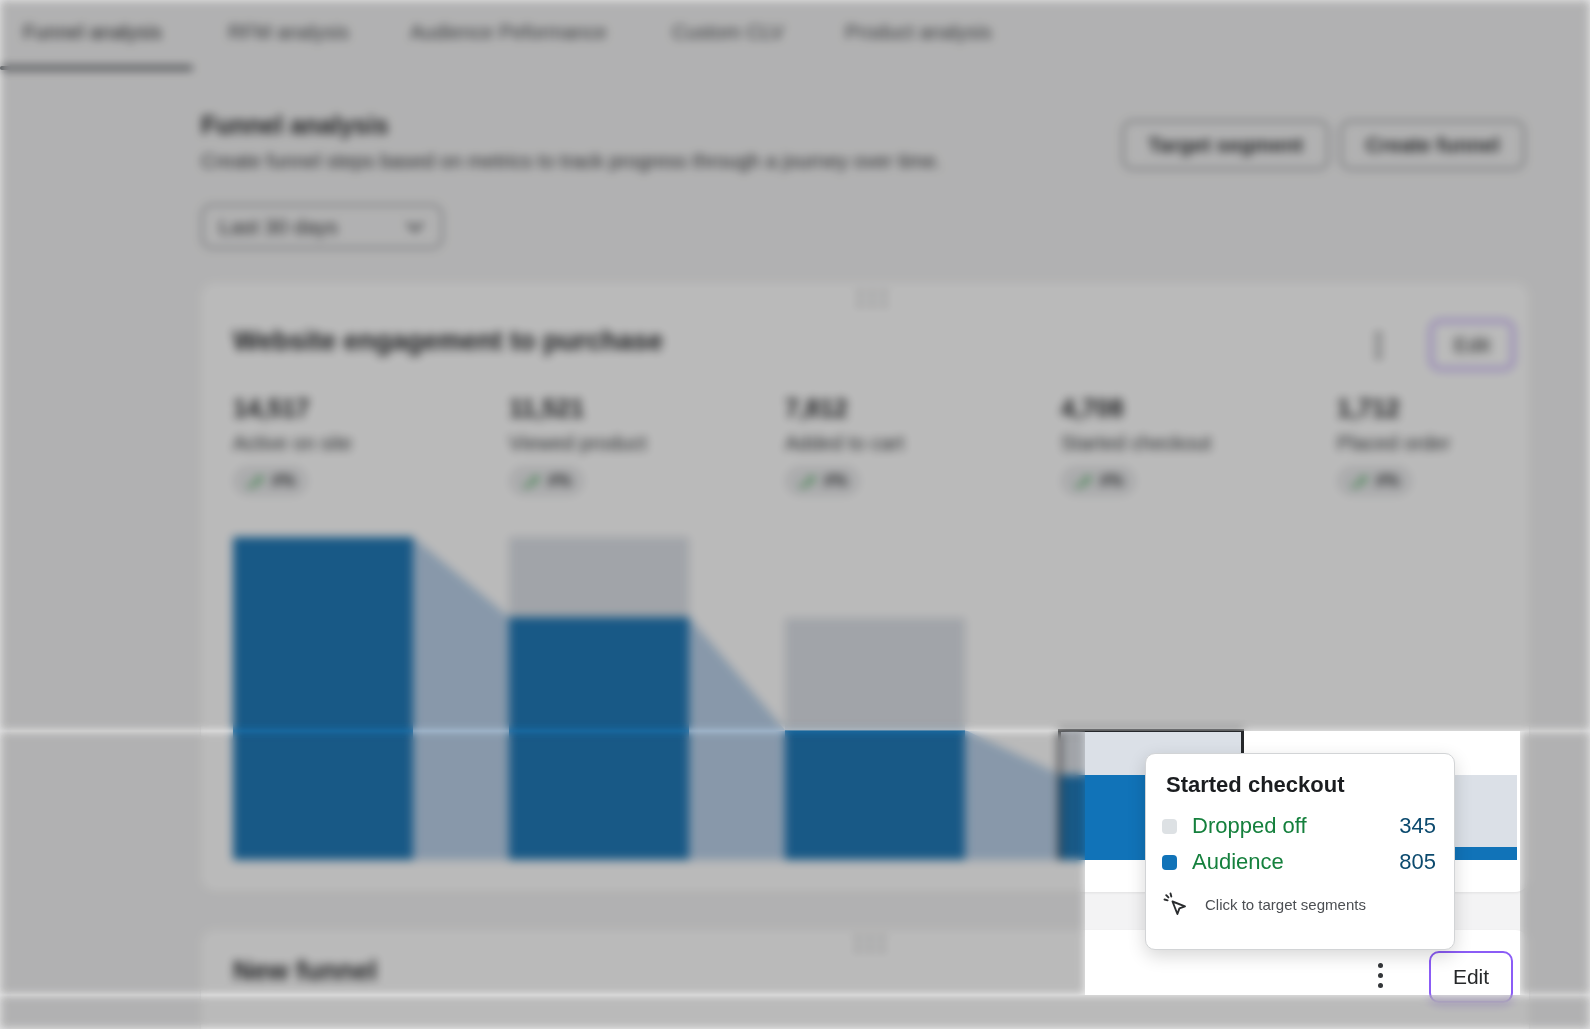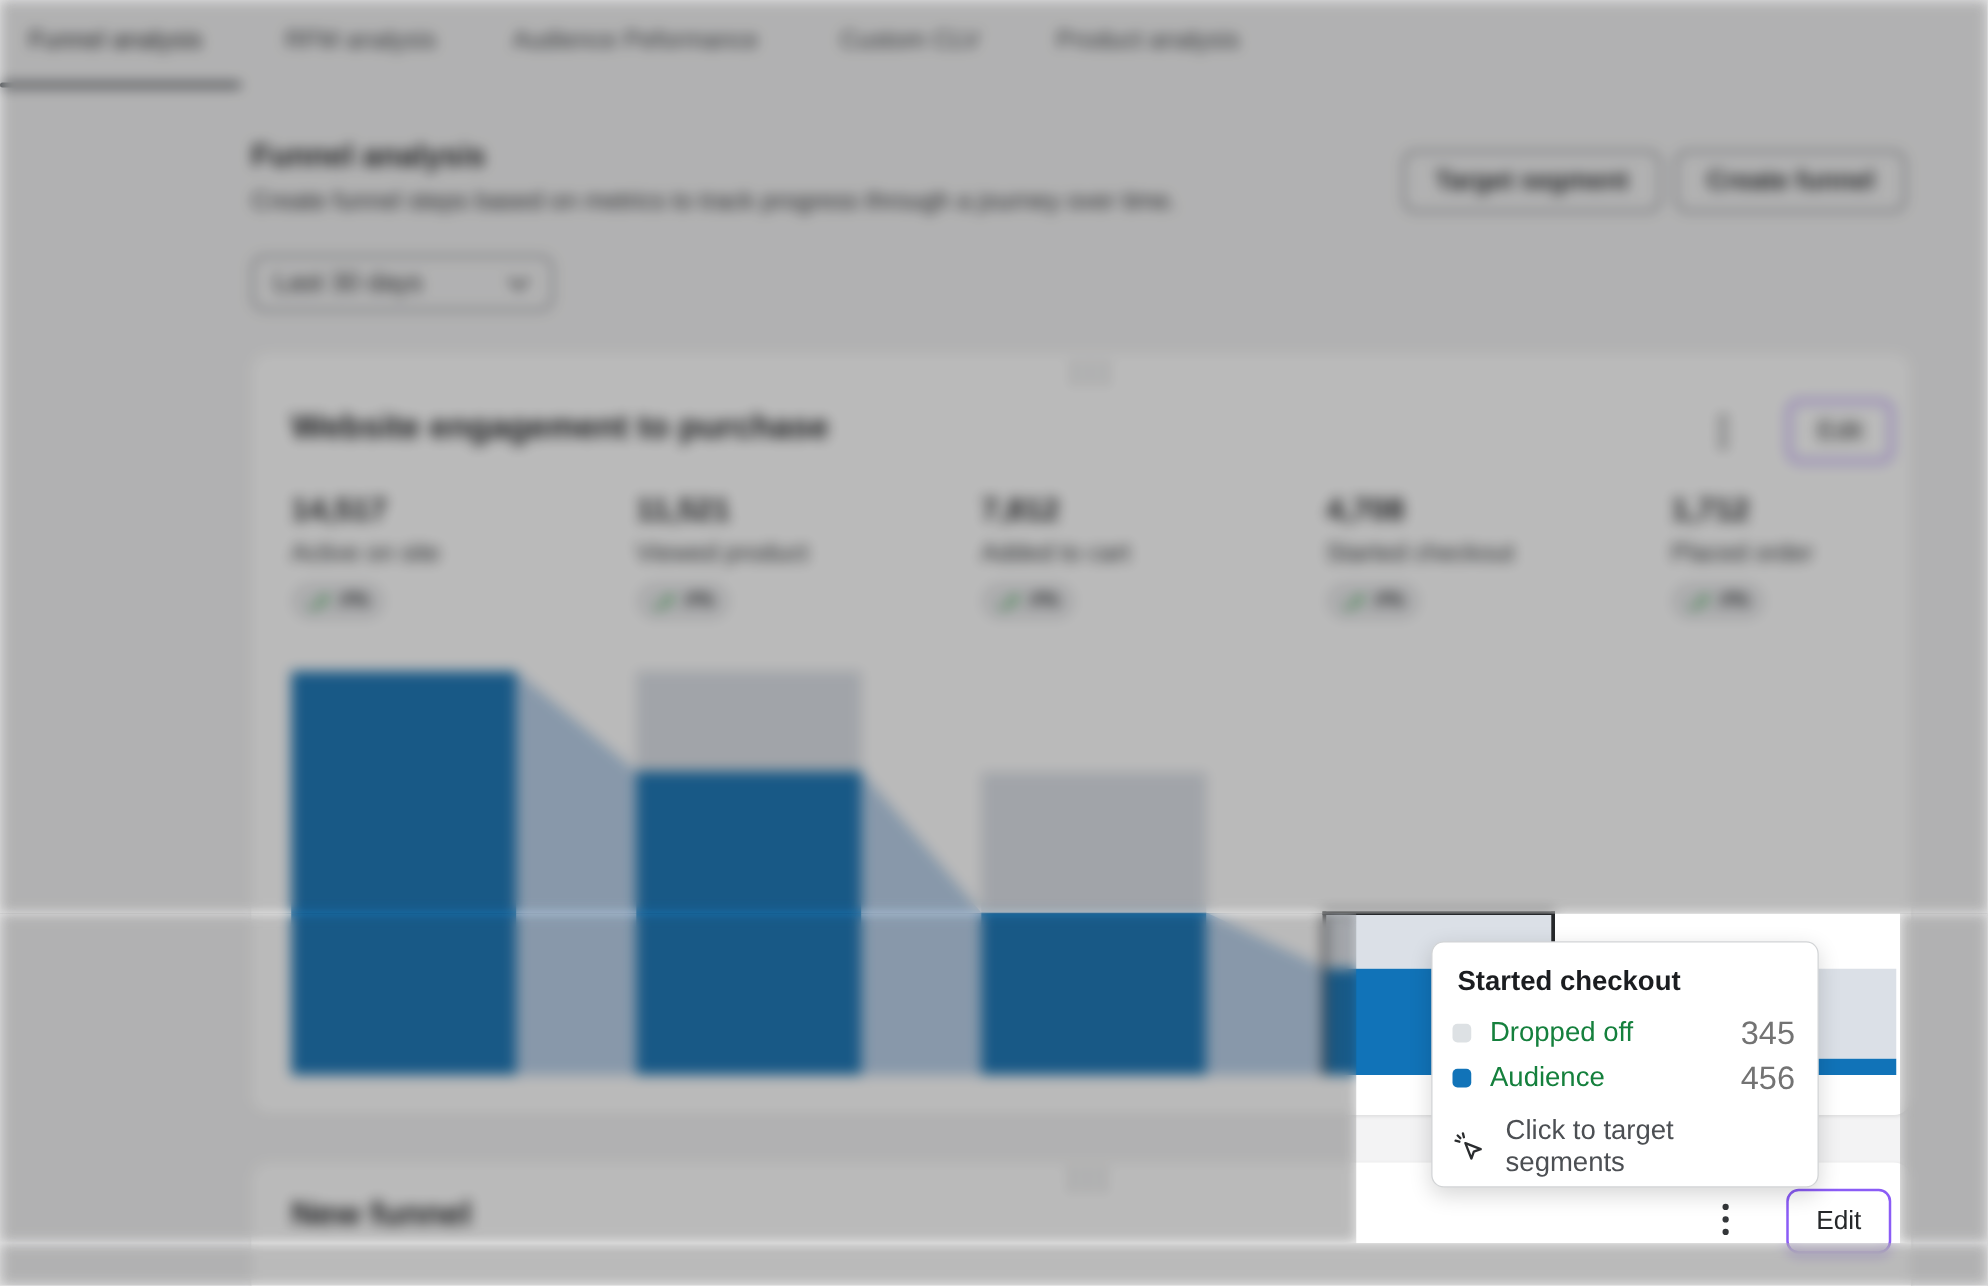--- a/index.html
+++ b/index.html
@@ -52,23 +52,23 @@
 
   
   .tooltip{position:absolute;left:1145px;top:753px;width:310px;height:197px;background:#fff;
     border:1.5px solid #d2d4d6;border-radius:10px;box-shadow:0 6px 18px rgba(0,0,0,.16);
     padding:18px 18px 0 16px;}
   .tooltip .tt-title{margin-left:4px;font-size:22px;font-weight:700;color:#1b1d20;}
   .tt-row{display:flex;align-items:center;height:34px;margin-top:2px;}
   .tt-rows{margin-top:11px;}
   .swatch{width:15px;height:15px;border-radius:4px;flex:none;}
   .tt-row .tl{margin-left:15px;font-size:22px;color:#15803d;flex:1;}
-  .tt-row .tv{font-size:26px;color:#737373;}
+  .tt-row .tv{font-size:22px;color:#0c4a6e;}
   .tt-hint{display:flex;align-items:center;margin-top:12px;}
-  .tt-hint span{margin-left:16px;font-size:22px;color:#4c4f53;}
+  .tt-hint span{margin-left:16px;font-size:15px;color:#4c4f53;}
 
   
   .veil{position:absolute;pointer-events:none;background:rgba(128,130,133,.08);
     backdrop-filter:blur(5px) brightness(.75) saturate(.95);
     -webkit-backdrop-filter:blur(5px) brightness(.75) saturate(.95);}
   .veil-top{left:0;top:0;width:1590px;height:731px;}
   .veil-left{left:0;top:731px;width:1085px;height:264px;}
   .veil-right{left:1520px;top:731px;width:70px;height:264px;}
   .veil-bottom{left:0;top:995px;width:1590px;height:34px;}
 </style>
@@ -215,21 +215,21 @@
     <div class="tt-title">Started checkout</div>
     <div class="tt-rows">
       <div class="tt-row">
         <div class="swatch" style="background: rgb(221, 225, 228);"></div>
         <span class="tl">Dropped off</span>
         <span class="tv">345</span>
       </div>
       <div class="tt-row">
         <div class="swatch" style="background: rgb(17, 115, 184);"></div>
         <span class="tl">Audience</span>
-        <span class="tv">456</span>
+        <span class="tv">805</span>
       </div>
     </div>
     <div class="tt-hint">
       <svg width="27" height="27" viewBox="0 0 27 27" fill="none" stroke="#2a2c2e" stroke-width="1.9" stroke-linecap="round" stroke-linejoin="round">
         <path d="M8.5 2.5 L9.3 5.6"></path>
         <path d="M2.5 8.5 L5.6 9.3"></path>
         <path d="M4.2 4.2 L6.4 6.4"></path>
         <path d="M10.5 10.5 L23 15.4 L17.4 17.4 L15.4 23 Z"></path>
       </svg>
       <span>Click to target segments</span>

